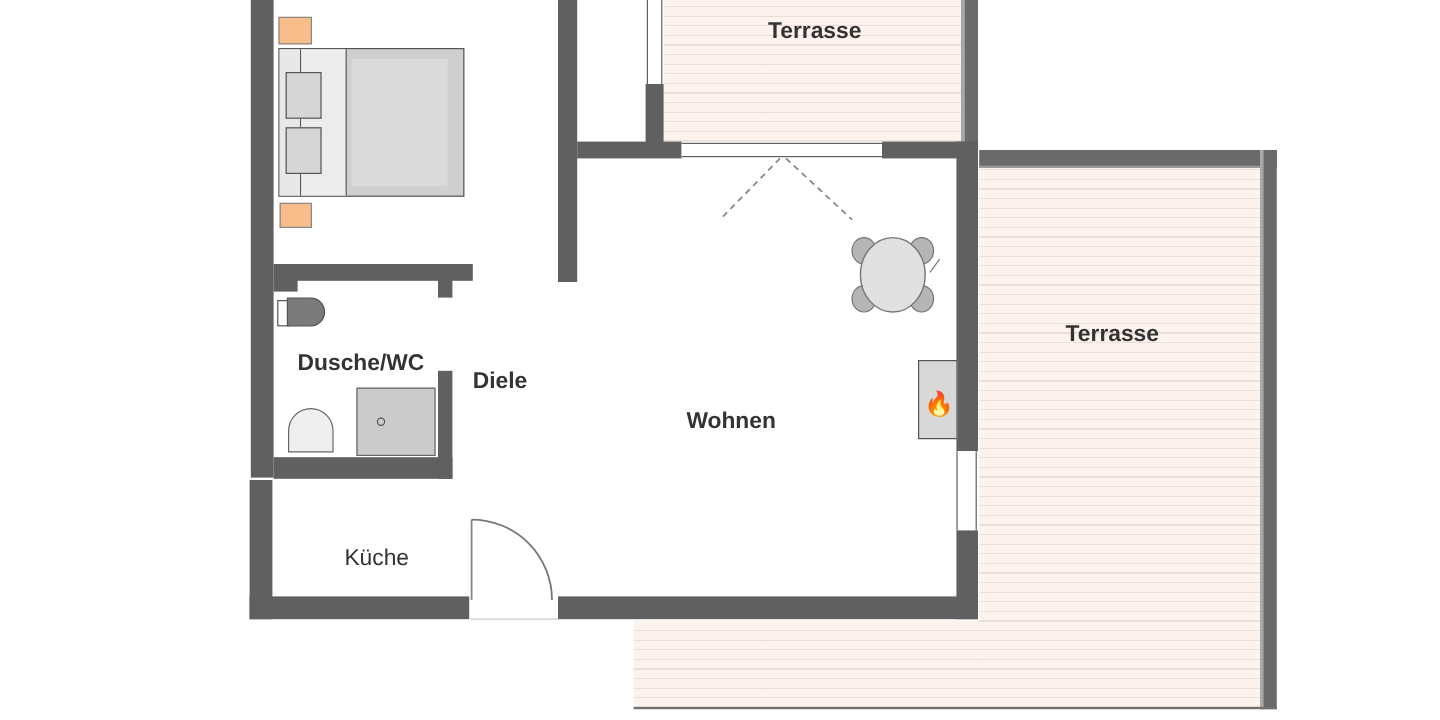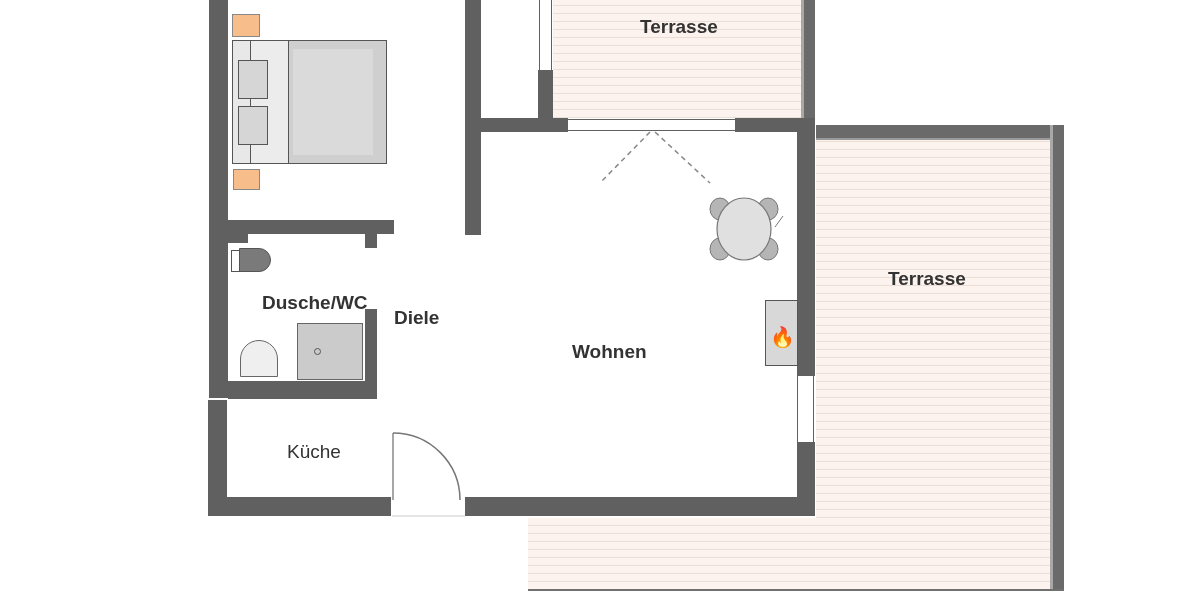--- a/index.html
+++ b/index.html
@@ -85,16 +85,16 @@
   <ellipse cx="39" cy="37" rx="27" ry="31" fill="#e0e0e0" stroke="#777" stroke-width="1.2"></ellipse>
   <line x1="70" y1="35" x2="78" y2="24" stroke="#777"></line>
 </svg>
 
 <div class="abs" style="left:765px;top:300px;width:33px;height:66px;background:#d8d8d8;border:1px solid #555;box-sizing:border-box;">
   <span class="abs" style="left:4px;top:26px;font-size:20px;line-height:20px;">🔥</span>
 </div>
 
 <div class="label" style="left:640px;top:16px;">Terrasse</div>
 <div class="label" style="left:888px;top:268px;">Terrasse</div>
-<div class="label" style="left:262px;top:292px;">Dusche/WC</div>
+<div class="label" style="left:248px;top:292px;">Dusche/WC</div>
 <div class="label" style="left:394px;top:307px;">Diele</div>
 <div class="label" style="left:572px;top:341px;text-align:center;">Wohnen</div>
-<div class="label light" style="left:287px;top:441px;">Küche</div>
+<div class="label light" style="left:287px;top:455px;">Küche</div>
 
 </body></html>

